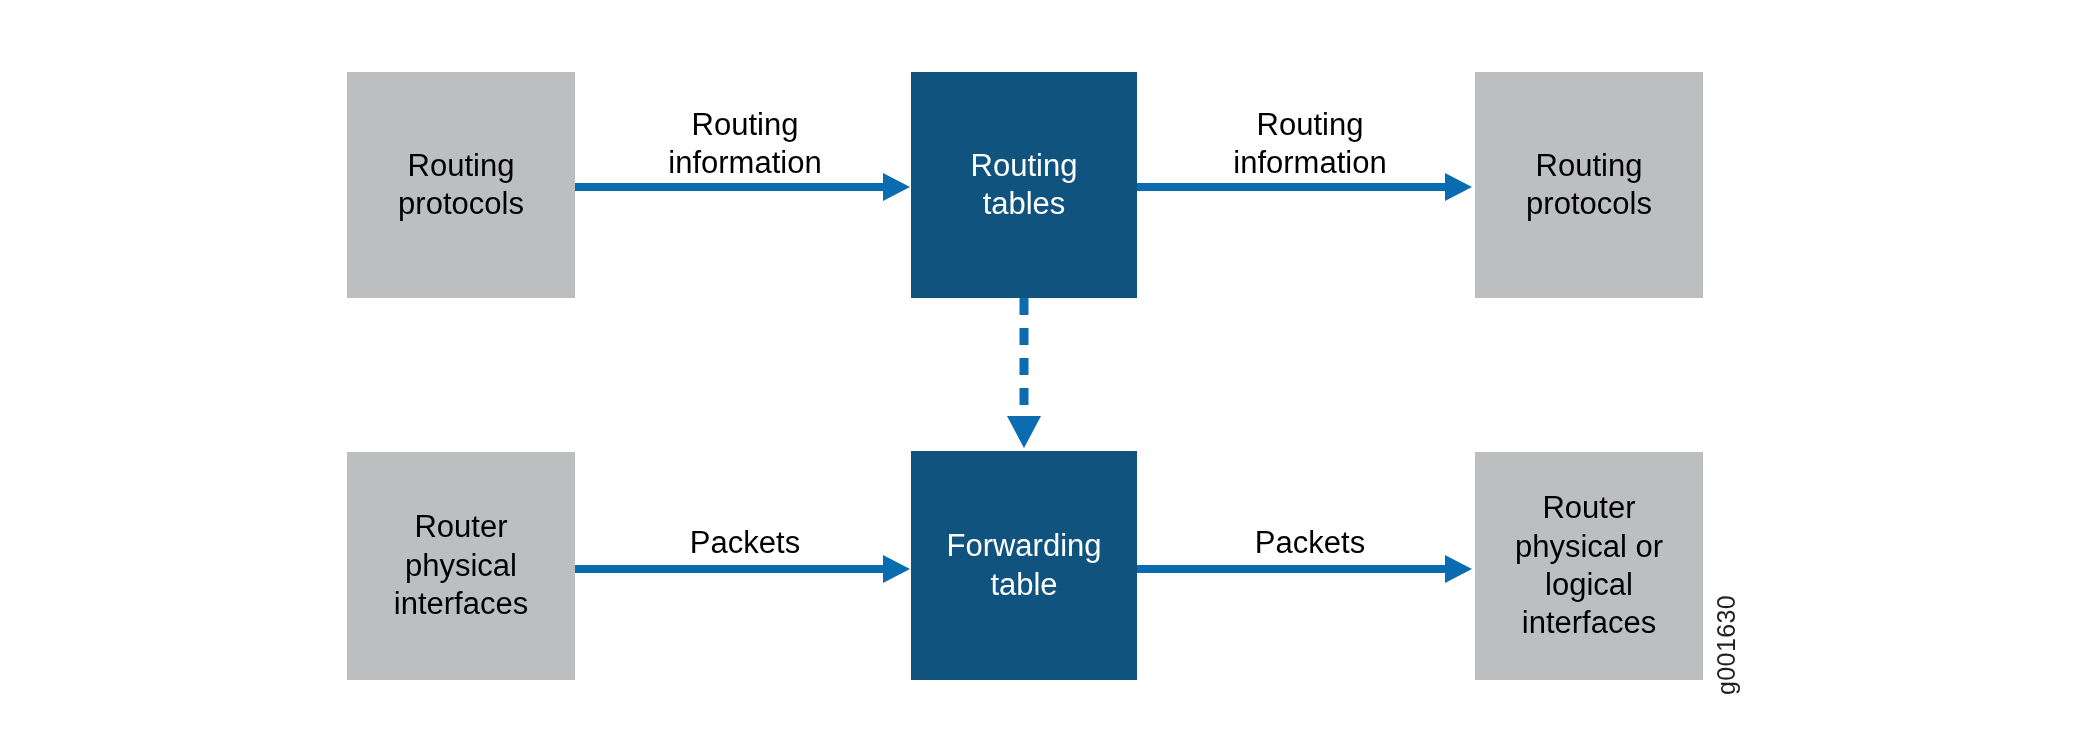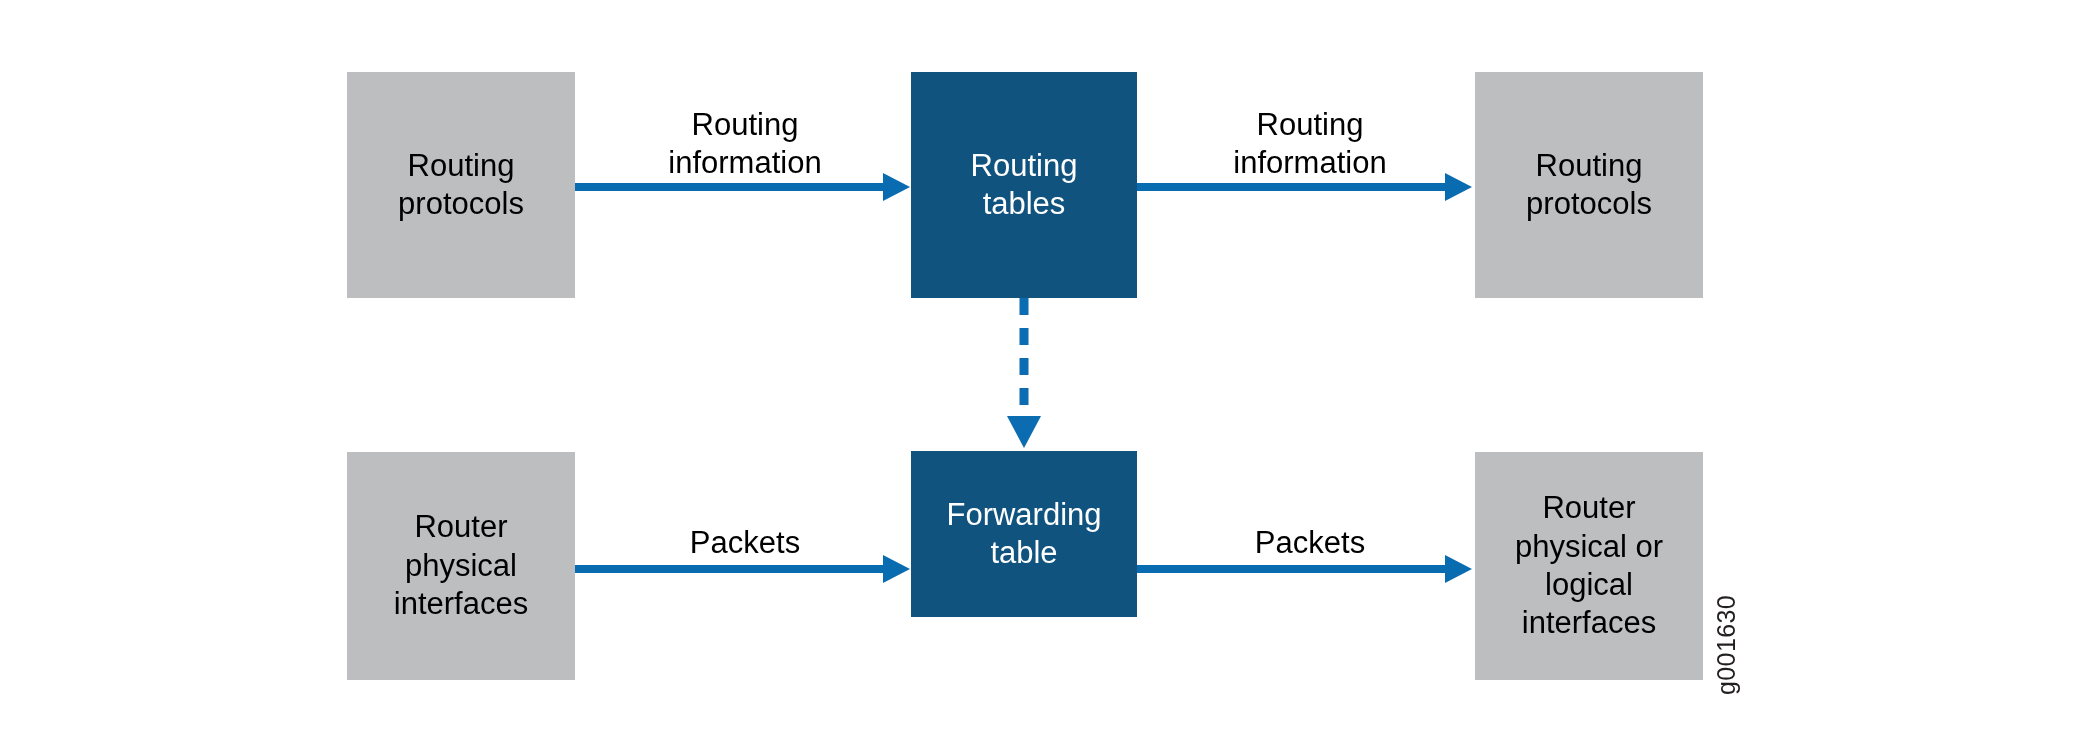--- a/index.html
+++ b/index.html
@@ -110,21 +110,21 @@
 physical
 interfaces</div>
 
   <div class="edge-label" style="left:600px; top:524px; width:290px;">Packets</div>
 
   <svg class="connector" style="left:575px; top:550px; width:340px; height:38px;" viewBox="0 0 340 38">
     <line x1="0" y1="19" x2="312" y2="19" stroke="#0a6cb0" stroke-width="8"></line>
     <polygon points="308,5 335,19 308,33" fill="#0a6cb0"></polygon>
   </svg>
 
-  <div class="node blue" style="left:911px; top:451px; width:226px; height:166px;">Forwarding
+  <div class="node blue" style="left:911px; top:451px; width:226px; height:229px;">Forwarding
 table</div>
 
   <div class="edge-label" style="left:1165px; top:524px; width:290px;">Packets</div>
 
   <svg class="connector" style="left:1137px; top:550px; width:340px; height:38px;" viewBox="0 0 340 38">
     <line x1="0" y1="19" x2="312" y2="19" stroke="#0a6cb0" stroke-width="8"></line>
     <polygon points="308,5 335,19 308,33" fill="#0a6cb0"></polygon>
   </svg>
 
   <div class="node gray" style="left:1475px; top:452px; width:228px; height:228px;">Router

